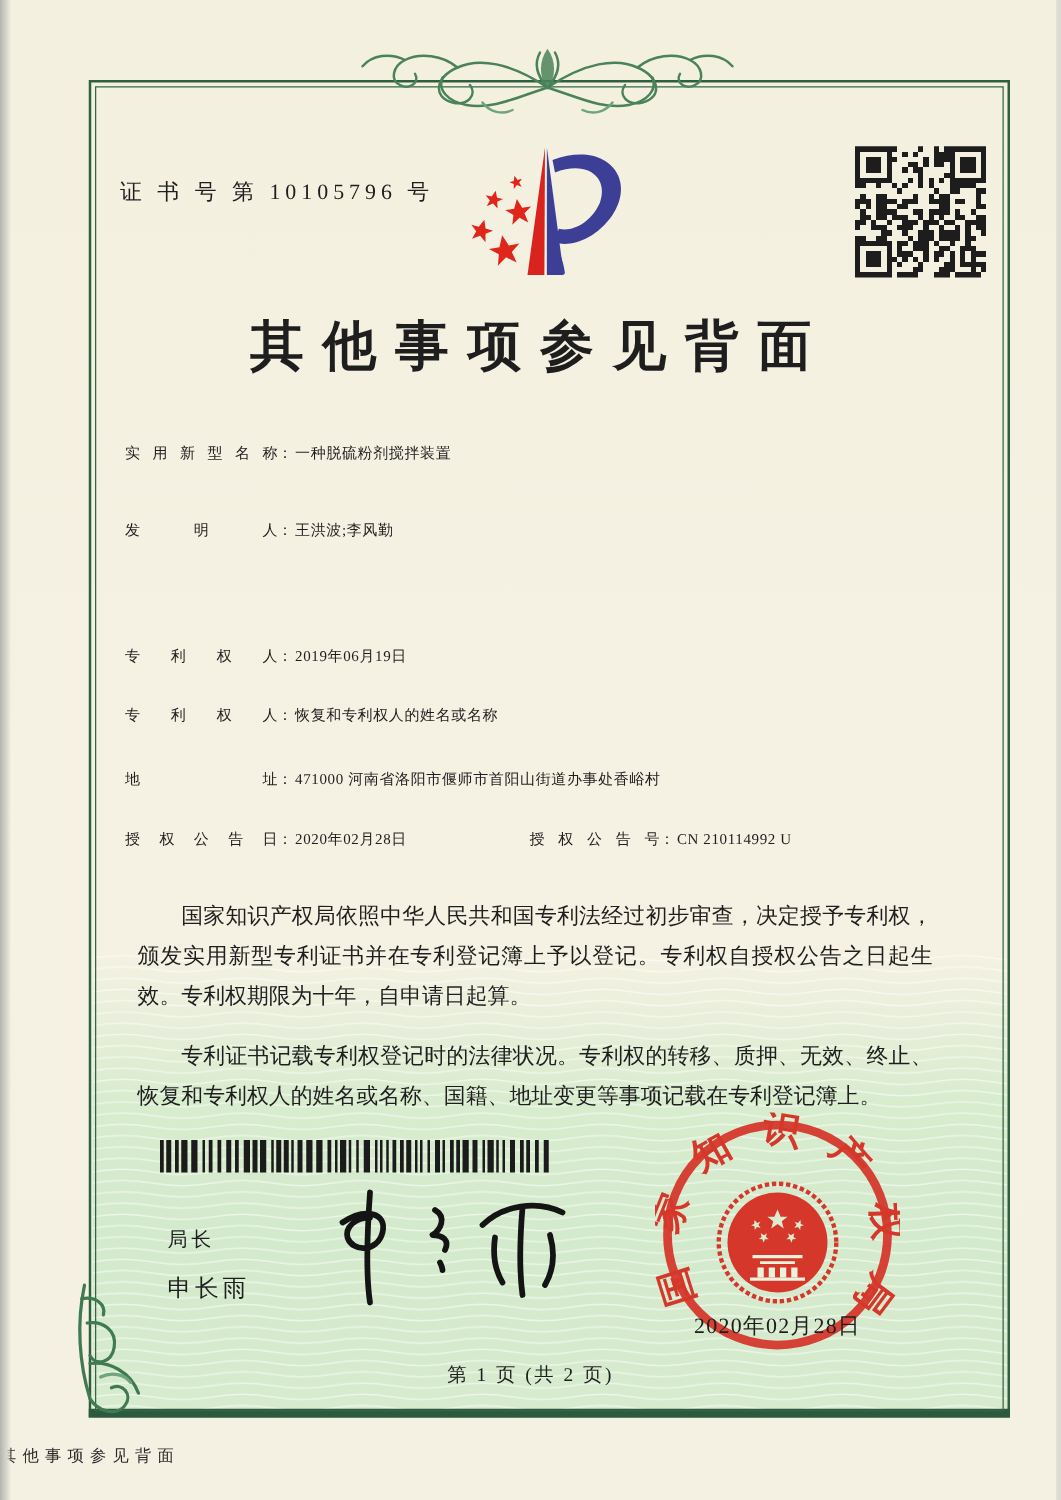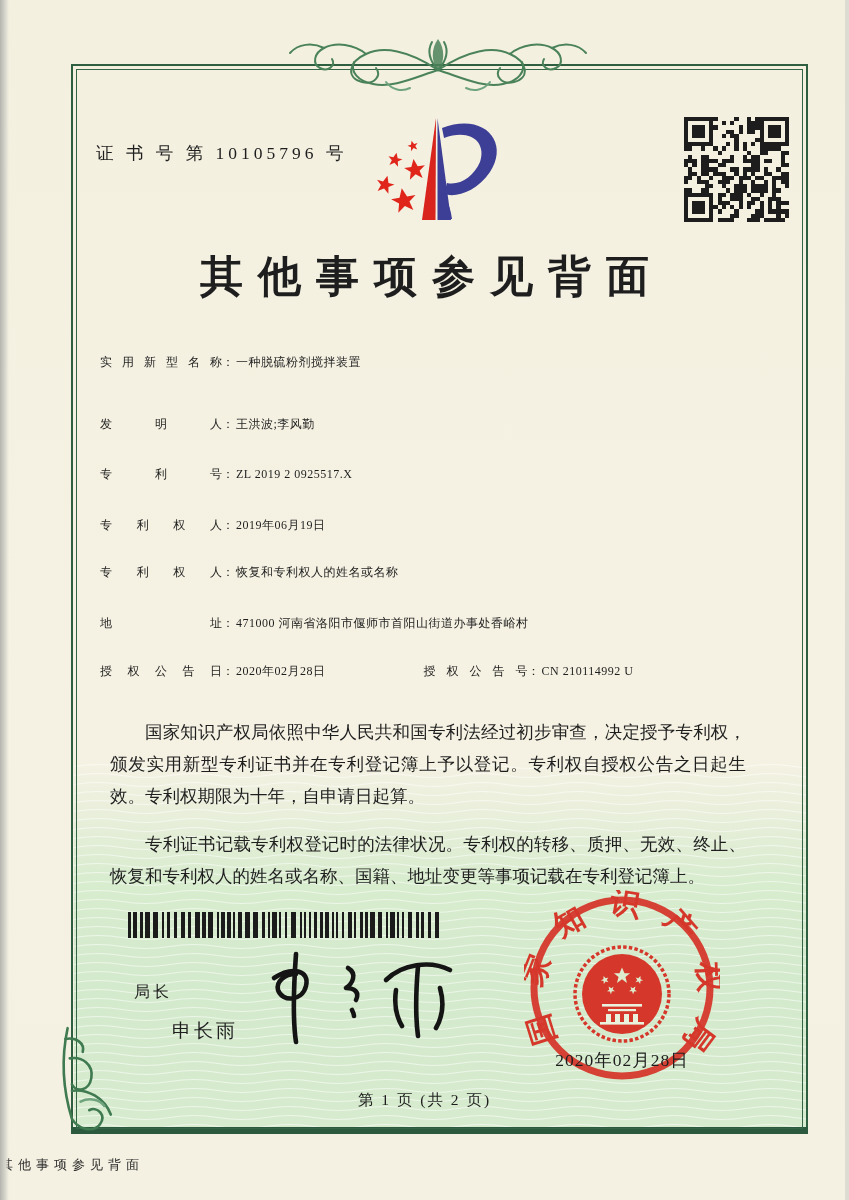--- a/index.html
+++ b/index.html
@@ -43,21 +43,21 @@
         line-height:32px;text-align:justify;z-index:6;}
   .bodytext p{margin:16px;text-indent:2em;}
 
   .barcode{position:absolute;left:128px;top:910px;width:318px;height:30px;z-index:6;}
 
   .seal{position:absolute;left:524px;top:890px;width:196px;height:196px;z-index:7;}
   .seal-date{position:absolute;left:520px;top:1048px;width:204px;text-align:center;
         font-size:17.5px;letter-spacing:1px;z-index:8;}
 
   .signoff-title{position:absolute;left:134px;top:982px;font-size:16px;letter-spacing:3px;z-index:6;}
-  .signoff-name{position:absolute;left:134px;top:1018px;font-size:19px;letter-spacing:3px;z-index:6;margin-left:38px;}
+  .signoff-name{position:absolute;left:134px;top:1018px;font-size:19px;letter-spacing:3px;z-index:6;}
   .signature{position:absolute;left:252px;top:944px;width:216px;height:106px;z-index:6;}
 
   .page-footer{position:absolute;left:0;right:0;top:1090px;text-align:center;
         font-size:15.5px;letter-spacing:2px;z-index:6;}
   .back-note{position:absolute;left:0;right:0;top:1156px;text-align:left;
         font-size:13px;letter-spacing:5px;z-index:6;color:#2b2b2b;}
 </style>
 </head>
 <body>
 
@@ -459,23 +459,20 @@
     </svg>
 
   <div class="title">其他事项参见背面</div>
 
   <div class="row" style="top:354px">
     <span class="lab">实用新型名称</span><span class="colon">：</span><span class="val">一种脱硫粉剂搅拌装置</span>
   </div>
   <div class="row" style="top:416px">
     <span class="lab">发明人</span><span class="colon">：</span><span class="val">王洪波;李风勤</span>
   </div>
-  <div class="row" style="top:466px">
-    <span class="lab">专利号</span><span class="colon">：</span><span class="val">ZL 2019 2 0925517.X</span>
-  </div>
   <div class="row" style="top:517px">
     <span class="lab">专利权人</span><span class="colon">：</span><span class="val">2019年06月19日</span>
   </div>
   <div class="row" style="top:564px">
     <span class="lab">专利权人</span><span class="colon">：</span><span class="val">恢复和专利权人的姓名或名称</span>
   </div>
   <div class="row" style="top:615px">
     <span class="lab">地址</span><span class="colon">：</span><span class="val">471000 河南省洛阳市偃师市首阳山街道办事处香峪村</span>
   </div>
   <div class="row" style="top:663px">

